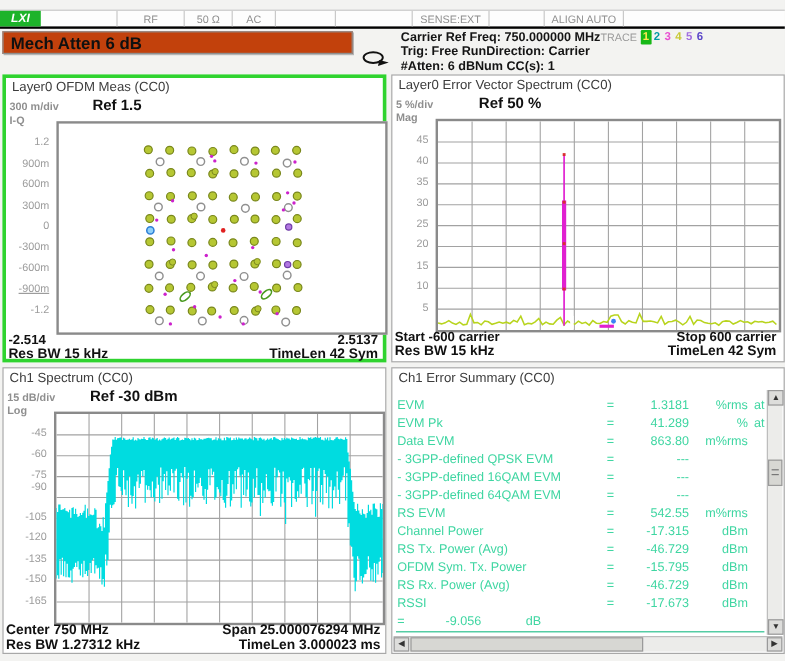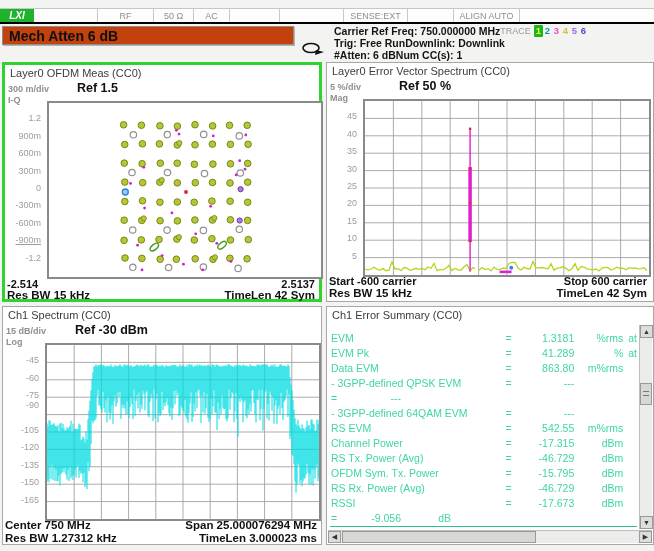--- a/index.html
+++ b/index.html
@@ -83,21 +83,21 @@
             <span class="tr-digit" style="color: rgb(0, 154, 164);">2</span>
             <span class="tr-digit" style="color: rgb(232, 79, 208);">3</span>
             <span class="tr-digit" style="color: rgb(201, 201, 56);">4</span>
             <span class="tr-digit" style="color: rgb(161, 109, 224);">5</span>
             <span class="tr-digit" style="color: rgb(90, 69, 200);">6</span>
           </span>
       </span>
     </div>
     <div class="hdr-row">
       <span>Trig: Free Run</span>
-      <span>Downlink: Downlink</span>
+      <span>Direction: Carrier</span>
     </div>
     <div class="hdr-row">
       <span>#Atten: 6 dB</span>
       <span>Num CC(s): 1</span>
     </div>
   </div>
 
   <div class="panel sel" style="left:2px;top:62px;width:320px;height:240px;">
     <div class="p-title">Layer0 OFDM Meas (CC0)</div>
     <div class="p-scale">300 m/div</div>
@@ -364,20 +364,21 @@
           <span class="er-extra"></span>
         </div>
         <div class="er-row">
           <span class="er-label">- 3GPP-defined QPSK EVM</span>
           <span class="er-eq">=</span>
           <span class="er-val">---</span>
           <span class="er-unit"></span>
           <span class="er-extra"></span>
         </div>
         <div class="er-row">
+          <span class="er-label">- 3GPP-defined 16QAM EVM</span>
           <span class="er-eq">=</span>
           <span class="er-val">---</span>
           <span class="er-unit"></span>
           <span class="er-extra"></span>
         </div>
         <div class="er-row">
           <span class="er-label">- 3GPP-defined 64QAM EVM</span>
           <span class="er-eq">=</span>
           <span class="er-val">---</span>
           <span class="er-unit"></span>

